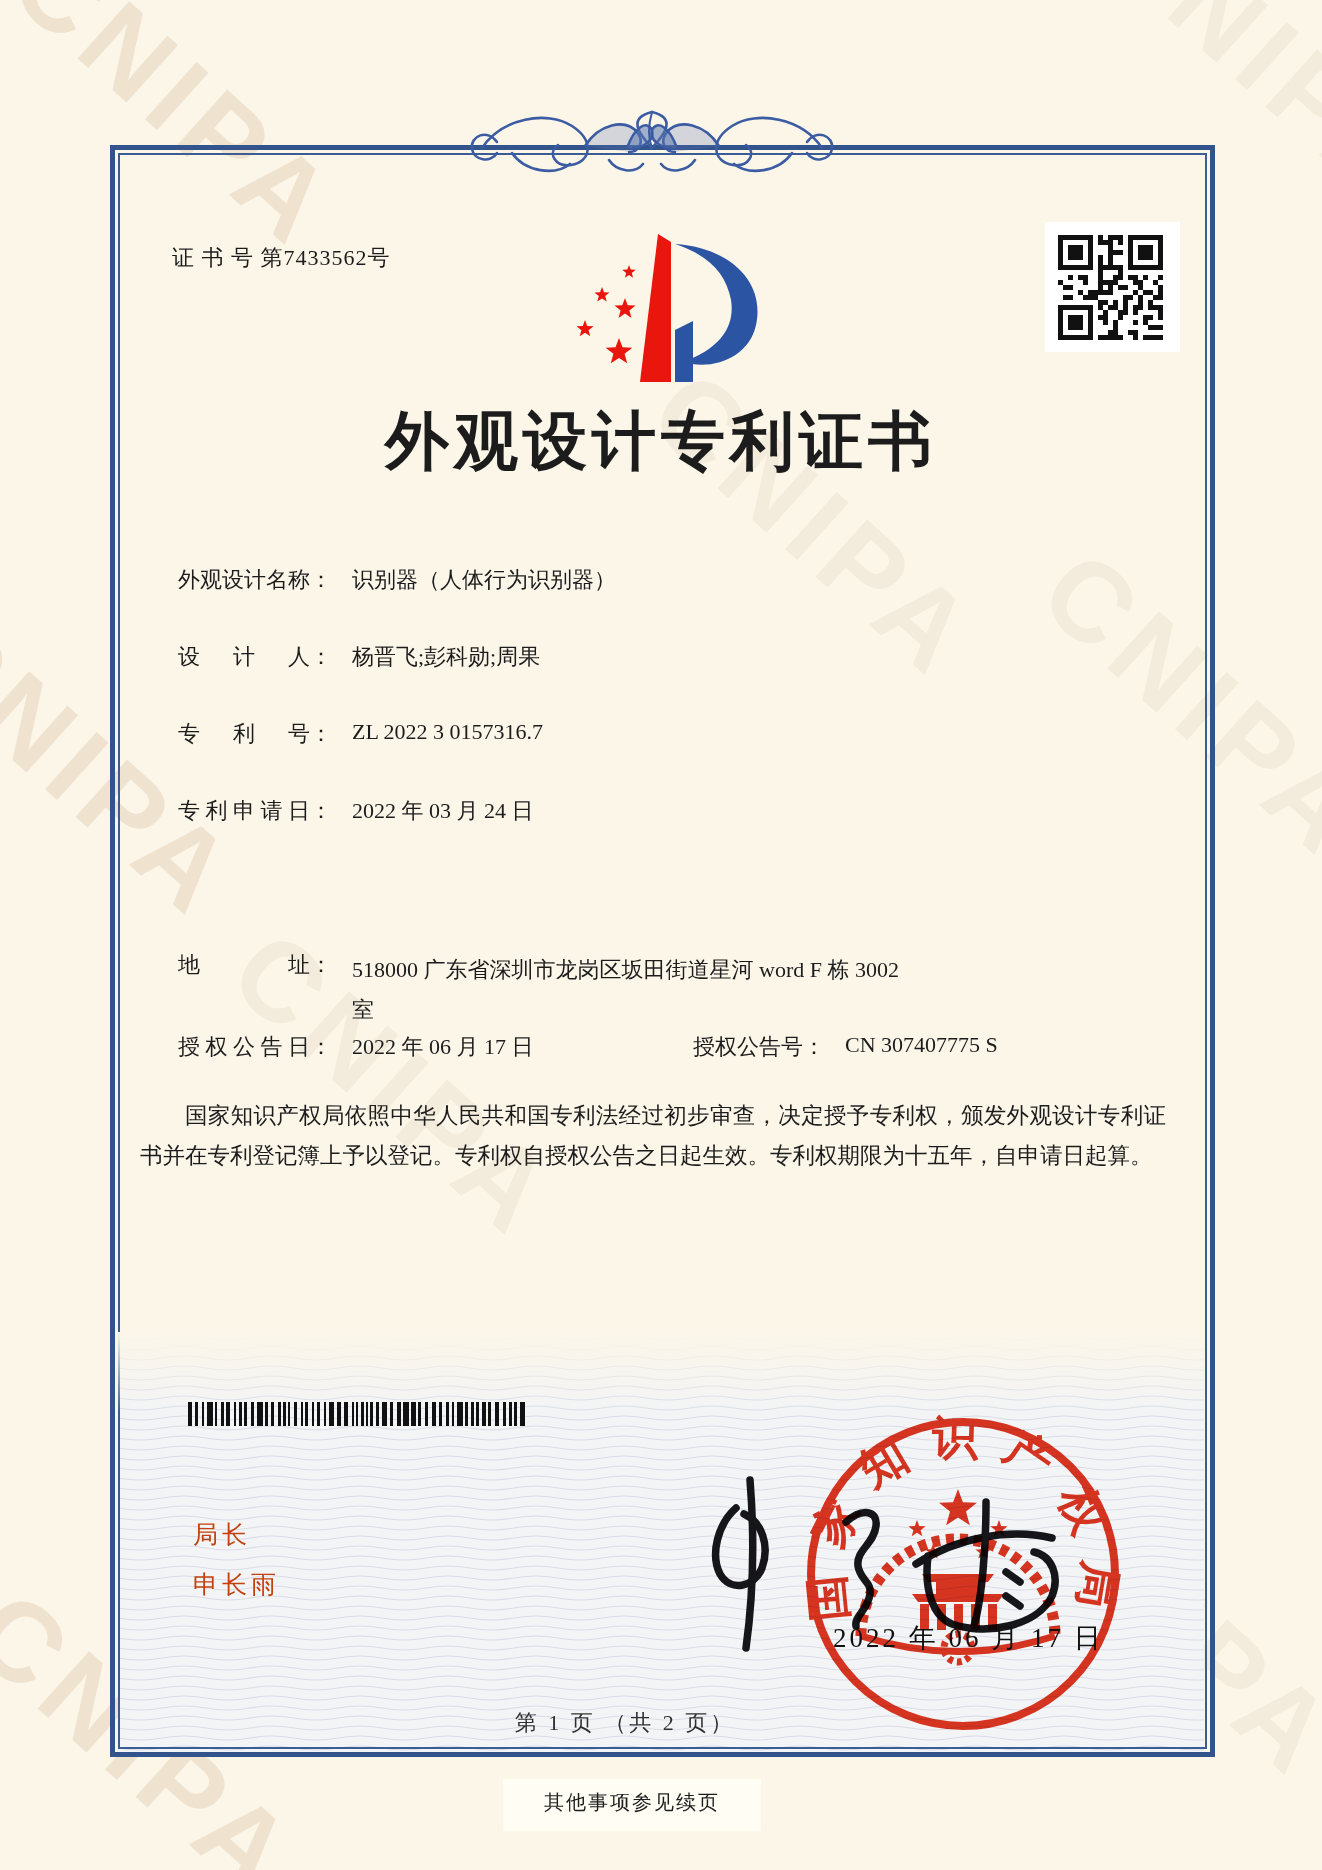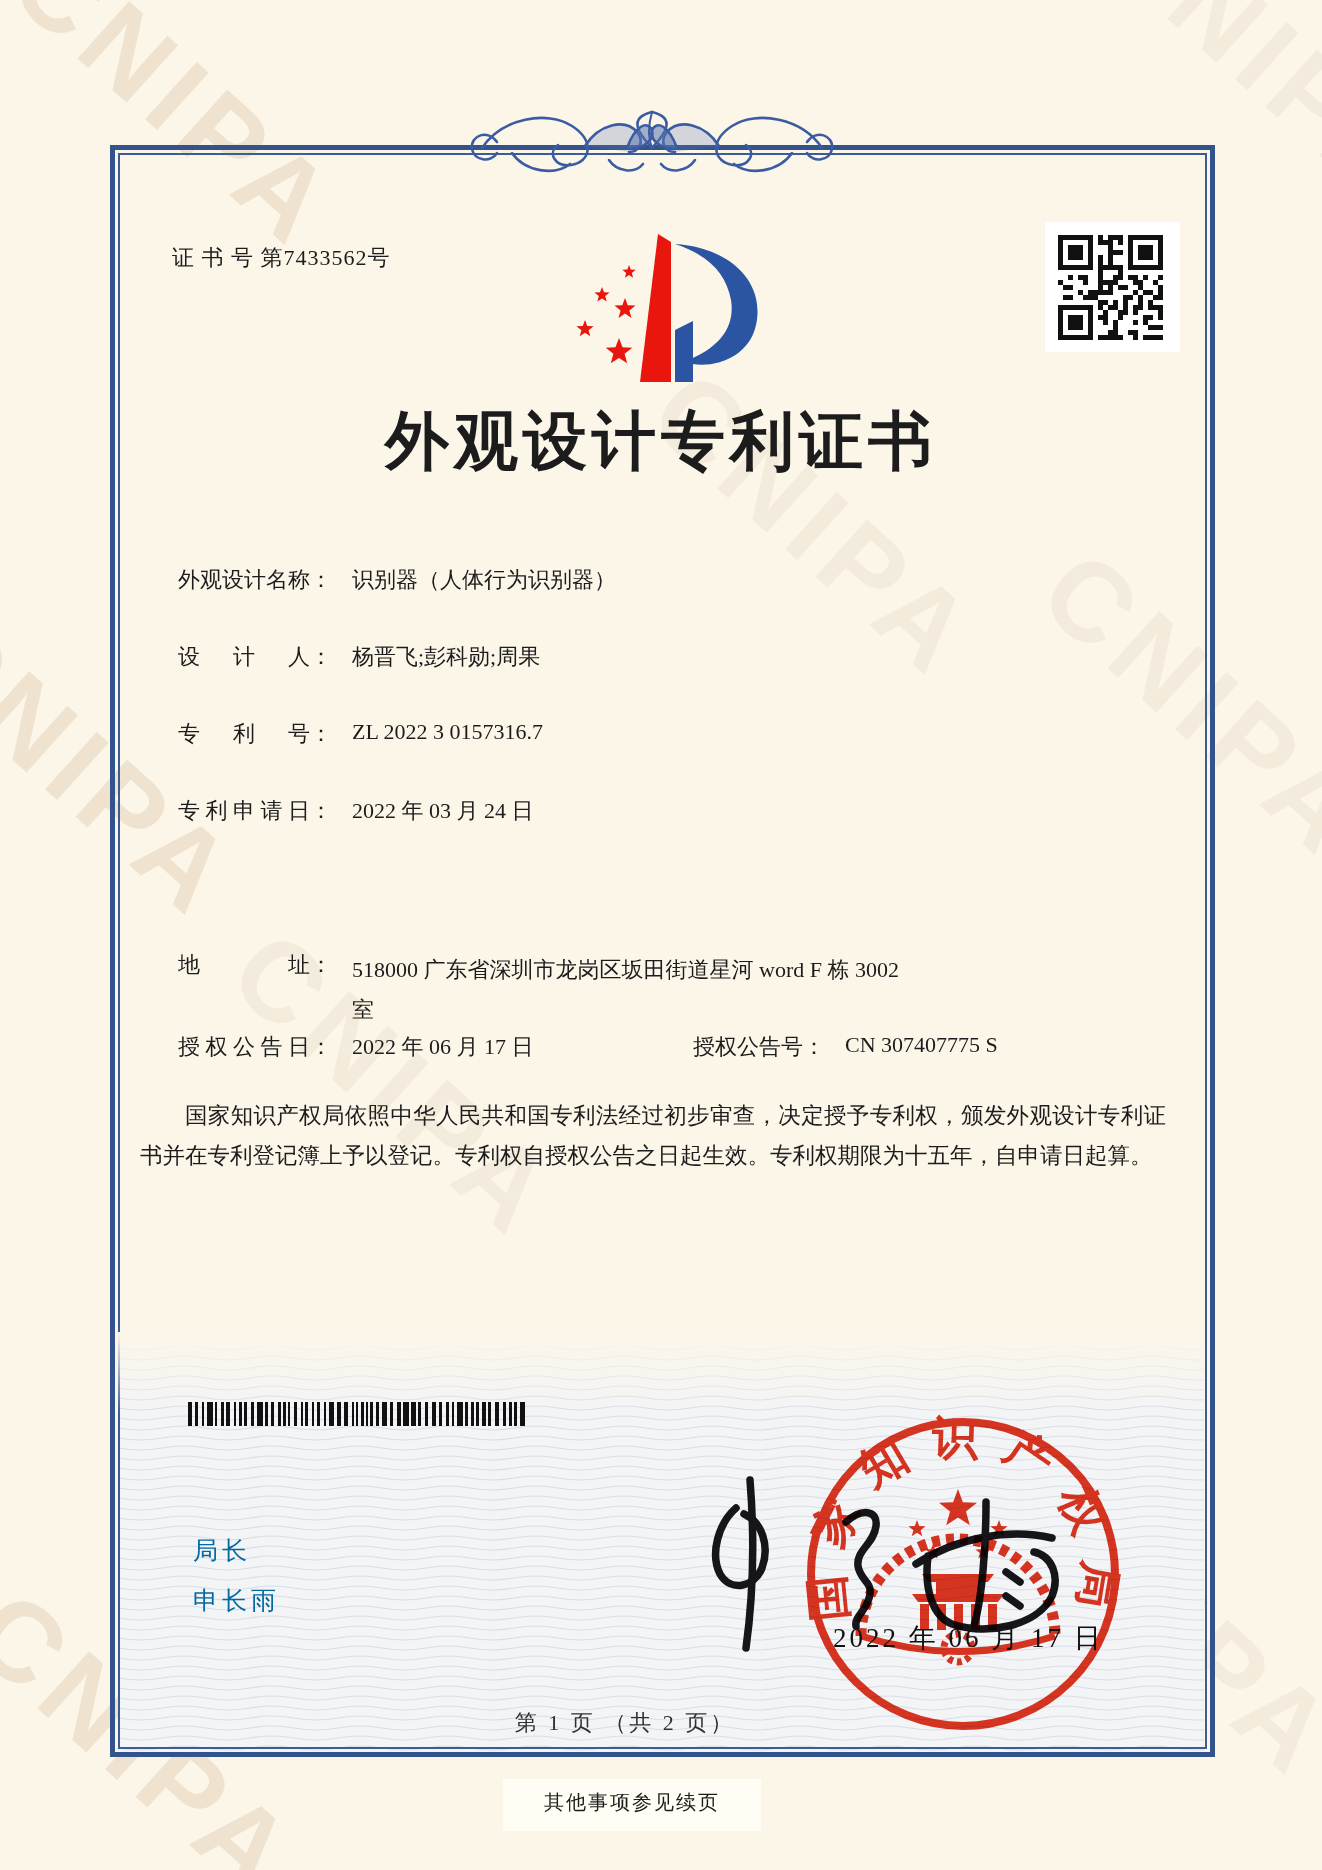--- a/index.html
+++ b/index.html
@@ -22,21 +22,21 @@
   .content{position:absolute;z-index:4;}
   .cert-no{font-size:22px;letter-spacing:1px;}
   .title{left:0;width:100%;text-align:center;font-size:64px;font-weight:700;letter-spacing:5px;}
   .frow{font-size:22px;white-space:nowrap;}
   .flabel{display:inline-block;width:132px;text-align:justify;text-align-last:justify;vertical-align:top;}
   .fcolon{display:inline-block;vertical-align:top;}
   .fvalue{display:inline-block;margin-left:20px;vertical-align:top;}
   .body-par{left:140px;width:1026px;font-size:22.5px;line-height:40px;text-align:justify;}
   .body-par p{margin:0;text-indent:2em;}
   .sig-label{font-size:25px;font-family:"Liberation Sans","DejaVu Sans",sans-serif;
-             font-weight:500;letter-spacing:4px;color:#0369a1;margin-top:16px;}
+             font-weight:500;letter-spacing:4px;color:#c2410c;}
   .page-info{left:0;width:100%;text-align:center;transform:translateX(-36px);
              font-size:22px;letter-spacing:3px;color:#2f2f2f;}
   .cont-patch{left:503px;top:1779px;width:258px;height:52px;background:#fffdf4;z-index:3;}
   .cont-note{left:503px;top:1789px;width:258px;text-align:center;font-size:20px;letter-spacing:2px;}
   .qr-patch{left:1045px;top:222px;width:135px;height:130px;background:#ffffff;}
   .seal-wrap{left:800px;top:1411px;width:326px;height:326px;mix-blend-mode:multiply;opacity:.95;z-index:5;}
   .seal-date{left:833px;top:1620px;font-size:27px;letter-spacing:3px;z-index:6;color:#111;}
   .sig-svg{left:660px;top:1472px;z-index:5;}
 </style>
 </head>

